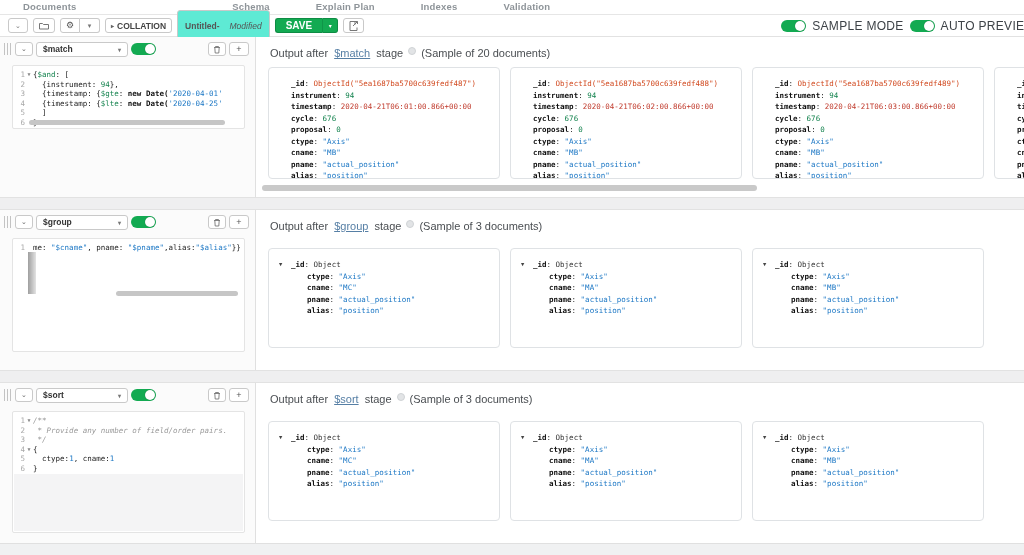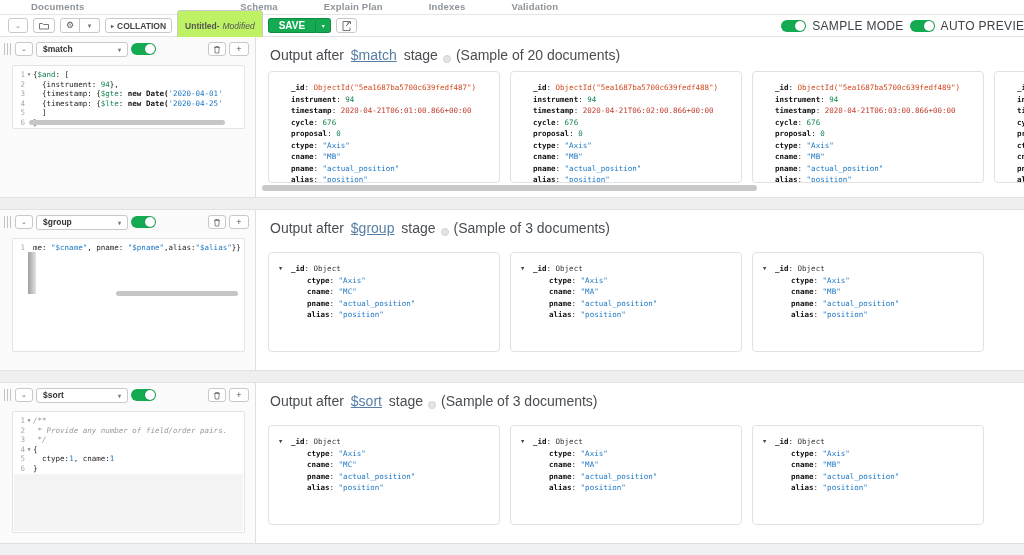--- a/index.html
+++ b/index.html
@@ -1,32 +1,32 @@
 <!DOCTYPE html>
 <html style="--accent: #13aa52; --c-oid: #d1491f; --c-date: #c13c2e; --c-num: #12824d; --c-str: #1a76c4; --c-kw: #12824d; --c-cm: #999999; --c-link: #567fa5;"><head>
 <meta charset="utf-8">
 <style>
   * { margin:0; padding:0; box-sizing:border-box; }
   html,body { width:1024px; height:555px; overflow:hidden; background:#fff;
     font-family:"Liberation Sans", sans-serif; color:#333; }
 
   
-  .tabbar { height:15px; border-bottom:1px solid #e6e6e6; display:flex; align-items:stretch; padding-left:8px; background:#fff; }
+  .tabbar { height:15px; border-bottom:1px solid #e6e6e6; display:flex; align-items:stretch; padding-left:0; background:#fff; }
   .tab { padding:0 23px; display:flex; align-items:center; color:#8e9499; font-weight:bold; font-size:9.5px; letter-spacing:.2px; border-bottom:2px solid transparent; cursor:default; }
   .tab.active { color:#111; border-bottom-color:var(--accent);margin-top:43px; }
 
   
   .toolbar { height:22px; border-bottom:1px solid #e2e2e2; display:flex; align-items:center; padding:0 8px; gap:5px; background:#fff; }
   .tbtn { height:15px; min-width:20px; border:1px solid #c9c9c9; border-radius:3px; background:#fff; display:flex; align-items:center; justify-content:center; font-size:8px; color:#555; padding:0 5px; gap:3px; }
   .tbtn .chev { font-size:7px; color:#777; line-height:1; }
   .btn-group { display:flex; }
   .btn-group .tbtn:first-child { border-radius:3px 0 0 3px; }
   .btn-group .tbtn:last-child { border-radius:0 3px 3px 0; border-left:none; }
   .collation { font-weight:bold; font-size:8.5px; color:#444; }
-  .pipename { height:32px; border:1px solid #c9c9c9; border-radius:3px; background:#bef264; color:#555; font-size:8.5px; display:flex; align-items:center; padding:0 7px; gap:3px; font-weight:bold; }
+  .pipename { height:32px; border:1px solid #c9c9c9; border-radius:3px; background:#5eead4; color:#555; font-size:8.5px; display:flex; align-items:center; padding:0 7px; gap:10px; font-weight:bold; }
   .pipename i { font-weight:normal; }
   .savegrp { display:flex; }
   .save-main { height:15px; background:var(--accent); color:#fff; font-weight:bold; font-size:10px; border:1px solid #0e8c44; border-right:none; border-radius:3px 0 0 3px; display:flex; align-items:center; padding:0 10px; }
   .save-caret { height:15px; width:16px; background:var(--accent); border:1px solid #0e8c44; border-left:1px solid #0f9549; border-radius:0 3px 3px 0; color:#fff; font-size:6px; display:flex; align-items:center; justify-content:center; }
   .toolbar-right { margin-left:auto; display:flex; align-items:center; gap:6px; margin-right:-20px; }
   .toggle { width:25px; height:12px; border-radius:6px; background:var(--accent); position:relative; flex-shrink:0; }
   .toggle::after { content:""; position:absolute; right:1px; top:1px; width:10px; height:10px; border-radius:50%; background:#fff; box-shadow:0 0 1px rgba(0,0,0,.4); }
   .tog-label { font-size:12px; color:#3d4247; letter-spacing:.3px; white-space:nowrap; }
 
   
@@ -58,21 +58,21 @@
   .tok.cm { color:var(--c-cm); font-style:italic; }
   .tok.b { font-weight:bold; color:#111; }
   .code-thumb { position:absolute; height:5px; background:#c6c6c6; border-radius:3px; }
   .s0 .code-thumb { bottom:3px; left:16px; width:196px; }
   .s1 .code-thumb { top:52px; left:103px; width:122px; }
   .left-shadow { position:absolute; left:15px; top:13px; width:8px; height:42px;
      background:linear-gradient(90deg,#9f9f9f,#e3e3e3); }
   .editor-void { position:absolute; left:1px; right:1px; top:62px; bottom:1px; background:#f4f4f5; }
 
   .stage-right { flex:1; background:#fff; overflow:hidden; position:relative; }
-  .out-head { font-size:14px; color:#4a4e52; padding:10px 0 0 14px; display:flex; align-items:flex-end; gap:3px; }
+  .out-head { font-size:11px; color:#4a4e52; padding:10px 0 0 14px; display:flex; align-items:flex-start; gap:3px; }
   .out-link { color:var(--c-link); text-decoration:underline; }
   .info-icon { width:8px; height:8px; border-radius:50%; background:#e2e4e6; border:1px solid #d0d3d6; margin:0 2px; }
   .cards { display:flex; gap:10px; margin:8px 0 0 12px; }
   .s1 .cards, .s2 .cards { margin-top:16px; }
   .card { width:232px; min-width:232px; background:#fff; border:1px solid #dfe2e5; border-radius:4px; padding:10px 8px 0 10px; overflow:hidden; font-family:"DejaVu Sans Mono", monospace; font-size:7.5px; line-height:11.5px; }
   .s0 .card { height:112px; }
   .s1 .card, .s2 .card { height:100px; }
   .fld { white-space:pre; padding-left:12px; }
   .fld.expand { padding-left:0; }
   .fld.ind1 { padding-left:28px; }

